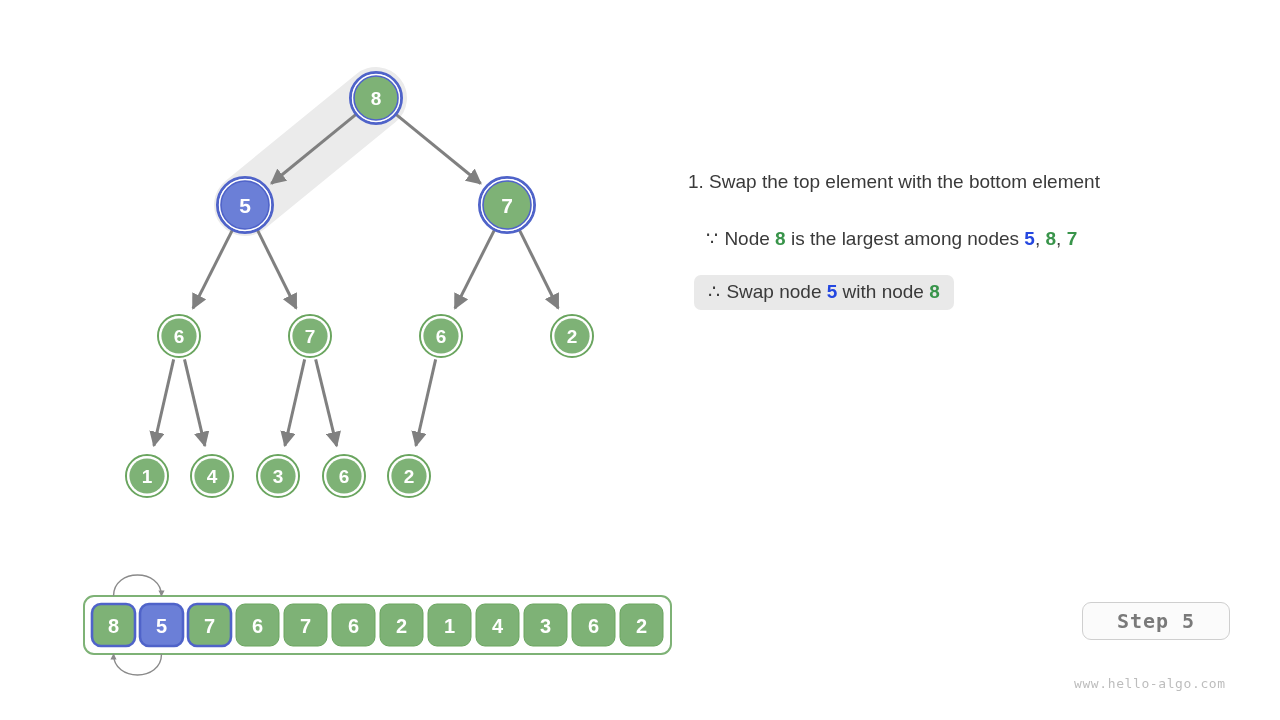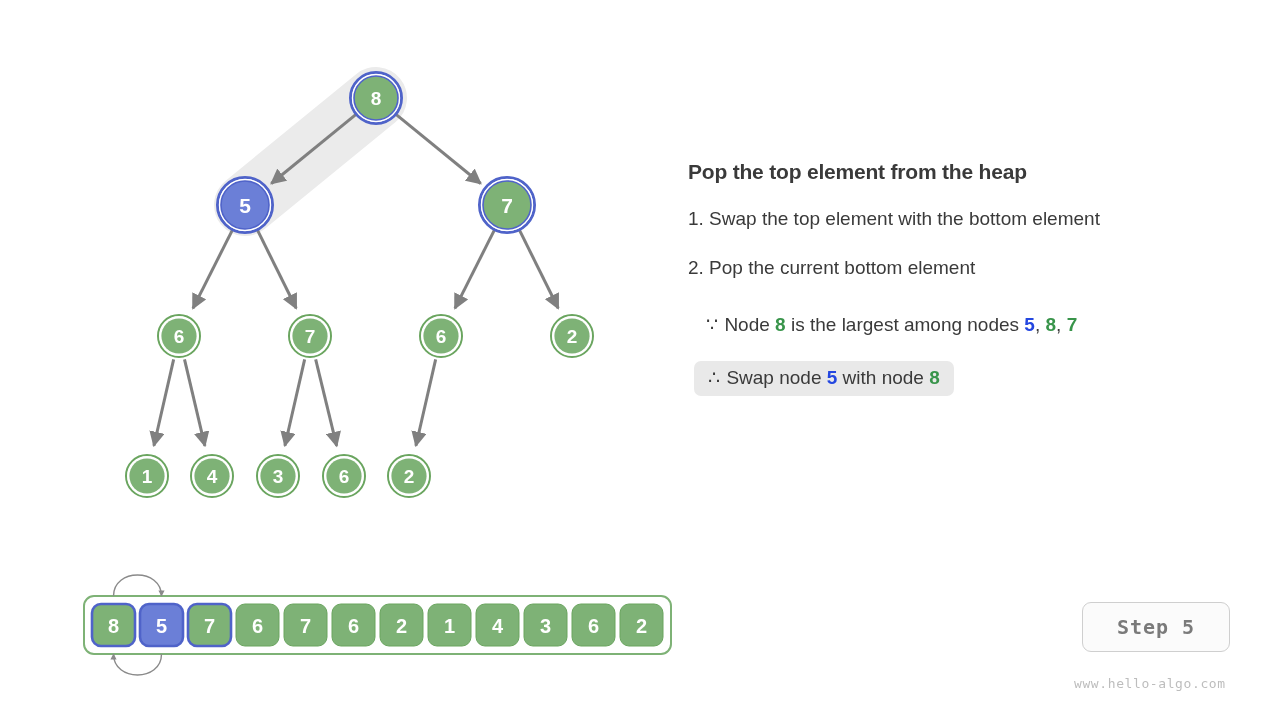--- a/index.html
+++ b/index.html
@@ -66,21 +66,21 @@
   .v-green { color: #38944a; font-weight: bold; }
   .v-blue  { color: #2447e0; font-weight: bold; }
   .sym { letter-spacing: 1px; }
 
   
   #step-badge {
     position: absolute;
     left: 1082px;
     top: 602px;
     width: 148px;
-    height: 50px;
+    height: 38px;
     border: 1px solid #cfcfcf;
     border-radius: 9px;
     background: #fbfbfb;
     display: flex;
     align-items: center;
     justify-content: center;
     font-family: "DejaVu Sans Mono", monospace;
     font-size: 20px;
     font-weight: bold;
     color: #7a7a7a;
@@ -254,24 +254,22 @@
       </g>
     </g>
   <g id="swap-layer">
       <path d="M 113.5 596 C 113.5 568, 161.5 568, 161.5 596" fill="none" stroke="#8a8a8a" stroke-width="1.4" marker-end="url(#arc-head)"></path>
       <path d="M 161.5 654 C 161.5 682, 113.5 682, 113.5 654" fill="none" stroke="#8a8a8a" stroke-width="1.4" marker-end="url(#arc-head)"></path>
     </g>
 </svg>
 
 <div id="explanation-panel">
 
-  <div id="panel-title">Pop the top element from the heap</div>
 
   <div class="step-line">1. Swap the top element with the bottom element</div>
-  <div class="step-line">2. Pop the current bottom element</div>
 
   <div style="height:8px"></div>
 
   <div class="reason-line" id="reason-because">
     <span class="sym">∵</span>
     <span>Node </span><span class="v-green">8</span><span> is the largest among nodes </span><span class="v-blue">5</span><span>, </span><span class="v-green">8</span><span>, </span><span class="v-green">7</span>
   </div>
 
   <div style="height:12px"></div>
 

